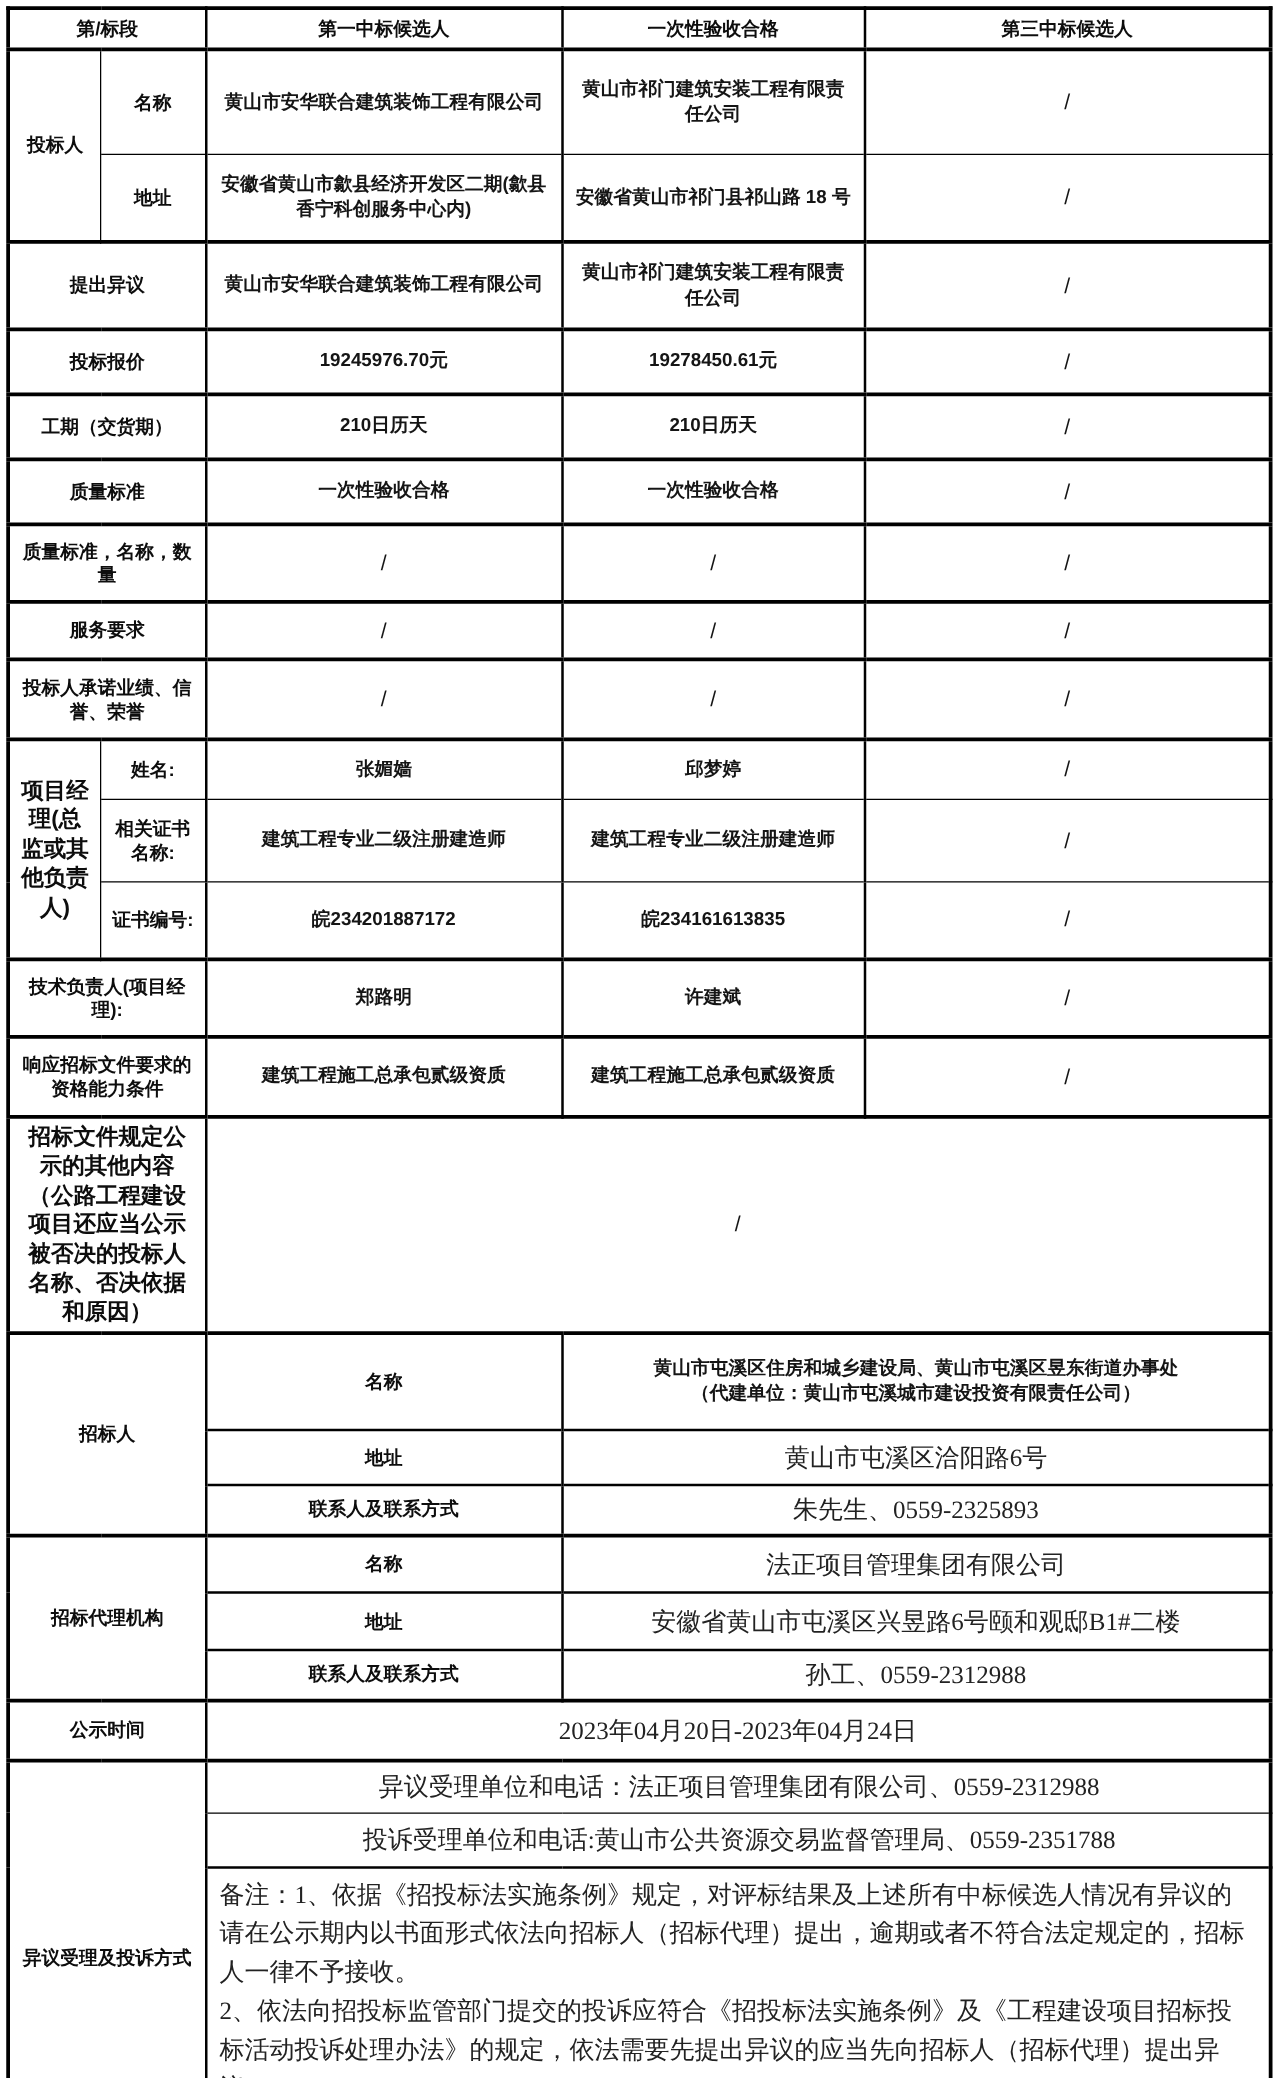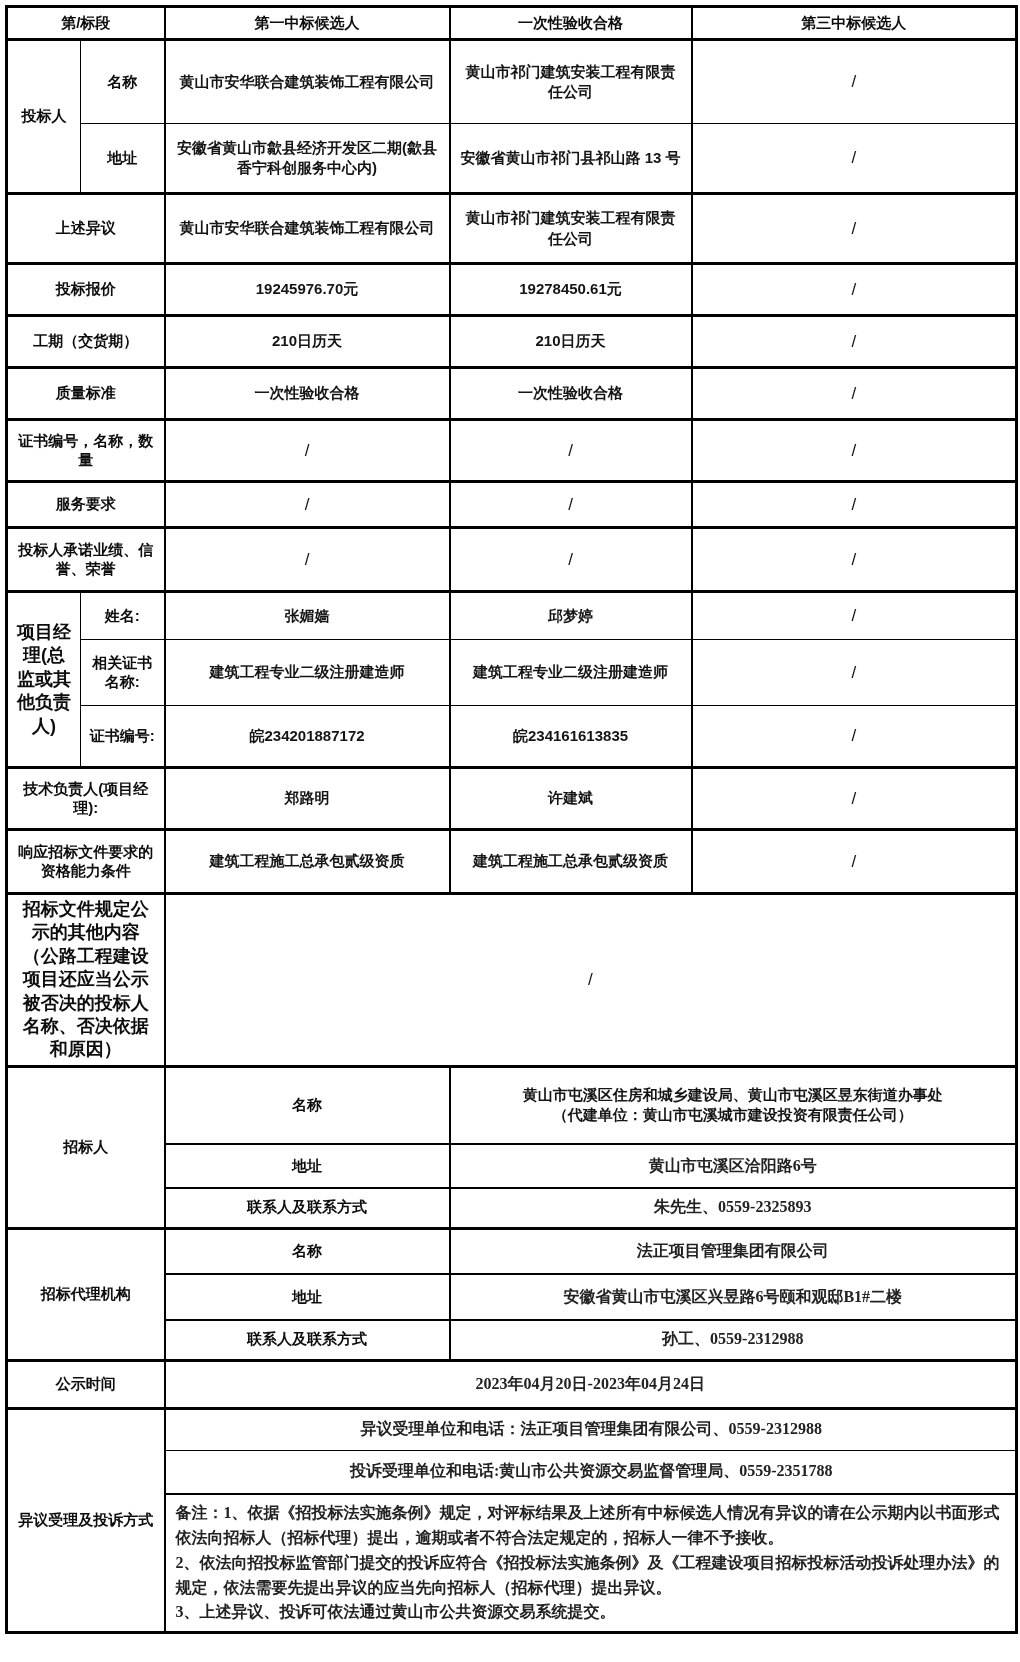--- a/index.html
+++ b/index.html
@@ -30,22 +30,22 @@
   
   tr.mt > td { border-top: 3px solid #000000; }
   
   tr.m2 > td { border-top: 2px solid #000000; }
   
   td.bl2 { border-left: 2px solid #000000; }
   .lbl  { font-weight: bold; font-size: 15px; color: #0d0d0d; }
   .lbl-sm { font-weight: bold; font-size: 18px; color: #0d0d0d; line-height: 1.3; }
   .val  { font-weight: 600; font-size: 15px; color: #151515; line-height: 1.35; }
   .slash { font-weight: 400; font-size: 17px; color: #151515; }
-  .vser { font-family: "Liberation Serif", "DejaVu Serif", serif; font-weight: bold;
-          font-size: 16px; color: #222222; }
+  .vser { font-family: "Liberation Serif", "DejaVu Serif", serif; font-weight: normal;
+          font-size: 20px; color: #222222; }
   .vleft { text-align: center; padding-left: 10px; }
   .remark { text-align: left; padding: 6px 10px; line-height: 1.55; }
   .remark div { margin: 0; }
 </style>
 </head>
 <body>
 
 <table class="notice">
   <colgroup>
     <col style="width:74px">
@@ -66,26 +66,26 @@
   <tr class="mt" style="height:84px">
     <td rowspan="2" class="lbl">投标人</td>
     <td class="lbl">名称</td>
     <td class="val bl2">黄山市安华联合建筑装饰工程有限公司</td>
     <td class="val bl2">黄山市祁门建筑安装工程有限责任公司</td>
     <td class="slash bl2">/</td>
   </tr>
   <tr style="height:70px">
     <td class="lbl">地址</td>
     <td class="val bl2">安徽省黄山市歙县经济开发区二期(歙县香宁科创服务中心内)</td>
-    <td class="val bl2">安徽省黄山市祁门县祁山路 13 号</td>
+    <td class="val bl2">安徽省黄山市祁门县祁山路 18 号</td>
     <td class="slash bl2">/</td>
   </tr>
 
   <tr class="mt" style="height:70px">
-    <td colspan="2" class="lbl">上述异议</td>
+    <td colspan="2" class="lbl">提出异议</td>
     <td class="val bl2">黄山市安华联合建筑装饰工程有限公司</td>
     <td class="val bl2">黄山市祁门建筑安装工程有限责任公司</td>
     <td class="slash bl2">/</td>
   </tr>
   <tr class="mt" style="height:52px">
     <td colspan="2" class="lbl">投标报价</td>
     <td class="val bl2">19245976.70元</td>
     <td class="val bl2">19278450.61元</td>
     <td class="slash bl2">/</td>
   </tr>
@@ -95,21 +95,21 @@
     <td class="val bl2">210日历天</td>
     <td class="slash bl2">/</td>
   </tr>
   <tr class="mt" style="height:52px">
     <td colspan="2" class="lbl">质量标准</td>
     <td class="val bl2">一次性验收合格</td>
     <td class="val bl2">一次性验收合格</td>
     <td class="slash bl2">/</td>
   </tr>
   <tr class="mt" style="height:62px">
-    <td colspan="2" class="lbl">证书编号，名称，数量</td>
+    <td colspan="2" class="lbl">质量标准，名称，数量</td>
     <td class="slash bl2">/</td>
     <td class="slash bl2">/</td>
     <td class="slash bl2">/</td>
   </tr>
   <tr class="mt" style="height:46px">
     <td colspan="2" class="lbl">服务要求</td>
     <td class="slash bl2">/</td>
     <td class="slash bl2">/</td>
     <td class="slash bl2">/</td>
   </tr>

